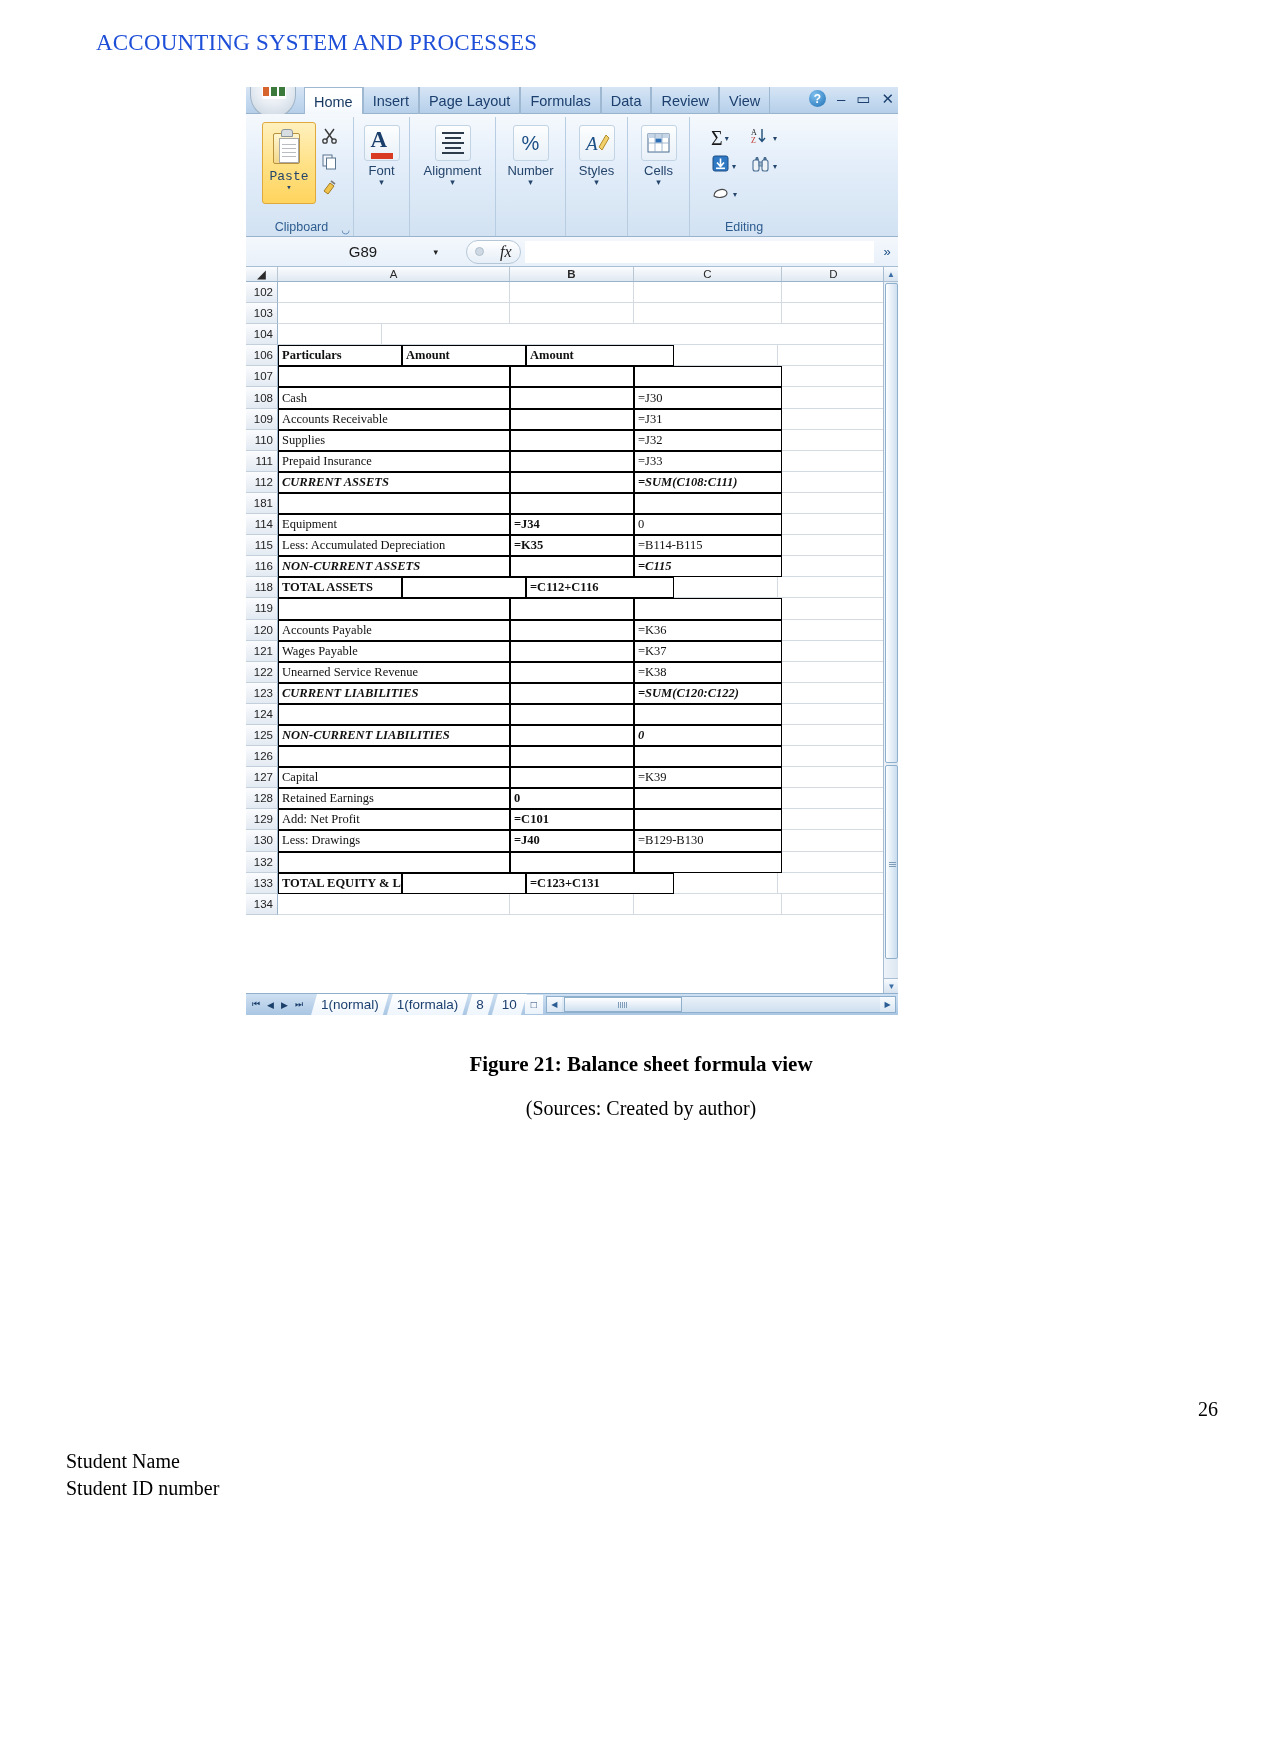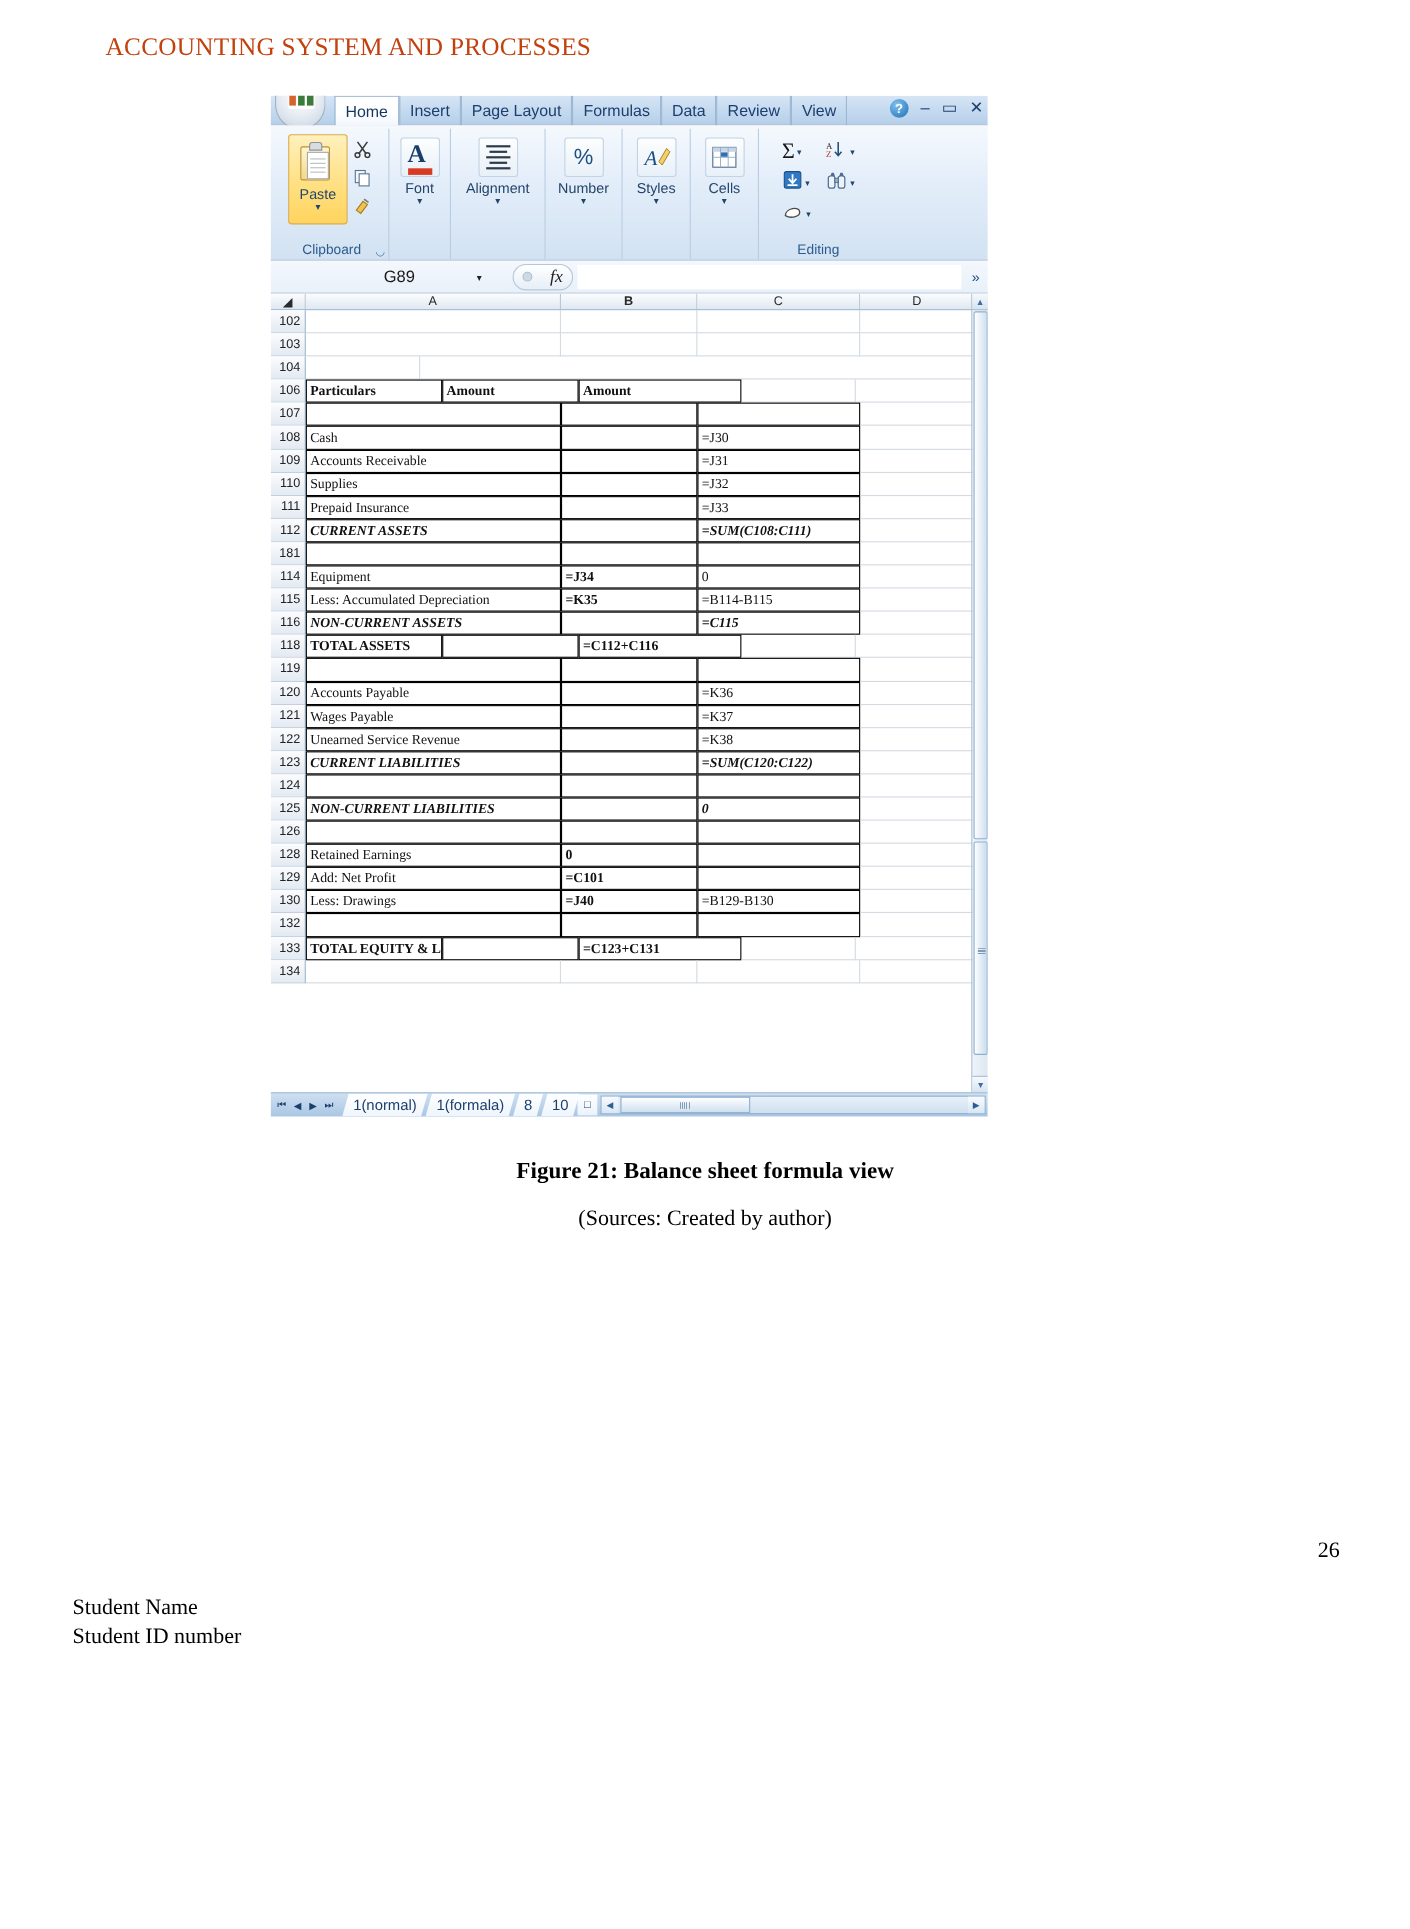--- a/index.html
+++ b/index.html
@@ -9,21 +9,21 @@
     background: #ffffff;
     font-family: "Liberation Serif", serif;
     position: relative;
     overflow: hidden;
   }
 
   
   .doc-header {
     position: absolute; left: 96px; top: 30px;
     font-family: "Liberation Serif", serif;
-    font-size: 23px; color: #c2410c; letter-spacing: .2px;
+    font-size: 23px; color: #1d4ed8; letter-spacing: .2px;
   }
   .figure-caption {
     position: absolute; left: 0; top: 1052px; width: 1282px;
     text-align: center; font-weight: bold; font-size: 21px;
     font-family: "Liberation Serif", serif; color:#000;
   }
   .figure-source {
     position: absolute; left: 0; top: 1097px; width: 1282px;
     text-align: center; font-size: 20px;
     font-family: "Liberation Serif", serif; color:#000;
@@ -111,20 +111,21 @@
     text-align:center; font-size:12.5px; color:#2c5c8f;
   }
   .bigbtn{
     width:54px;height:82px;margin-top:3px;
     display:flex;flex-direction:column;align-items:center;justify-content:flex-start;
     border:1px solid transparent;border-radius:3px;
   }
   .bigbtn.sel{
     background:linear-gradient(to bottom,#fff0bd 0%,#ffe083 55%,#ffd45e 100%);
     border:1px solid #e0a93b;
+    font-family:Liberation Mono, monospace;
   }
   .bigicon{
     width:36px;height:40px;margin-top:4px;position:relative;
   }
   .blabel{font-size:13px;color:#24456b;margin-top:2px;}
   .caret{font-size:9px;color:#24456b;line-height:8px;}
 
   .smallcol{display:flex;flex-direction:column;justify-content:flex-start;gap:4px;margin:5px 0 0 2px;}
   .smallbtn{width:23px;height:22px;display:flex;align-items:center;justify-content:center;}
 
@@ -703,20 +704,28 @@
         </div>
         <div class="row">
           <div class="rh">126</div>
           <div class="cell a bd"></div>
           <div class="cell b bd"></div>
           <div class="cell c bd"></div>
           <div class="cell d"></div>
           <div class="cell rest"></div>
         </div>
         <div class="row">
+          <div class="rh">127</div>
+          <div class="cell a bd">Capital</div>
+          <div class="cell b bd"></div>
+          <div class="cell c bd">=K39</div>
+          <div class="cell d"></div>
+          <div class="cell rest"></div>
+        </div>
+        <div class="row">
           <div class="rh">128</div>
           <div class="cell a bd">Retained Earnings</div>
           <div class="cell b bd">0</div>
           <div class="cell c bd"></div>
           <div class="cell d"></div>
           <div class="cell rest"></div>
         </div>
         <div class="row">
           <div class="rh">129</div>
           <div class="cell a bd">Add: Net Profit</div>

